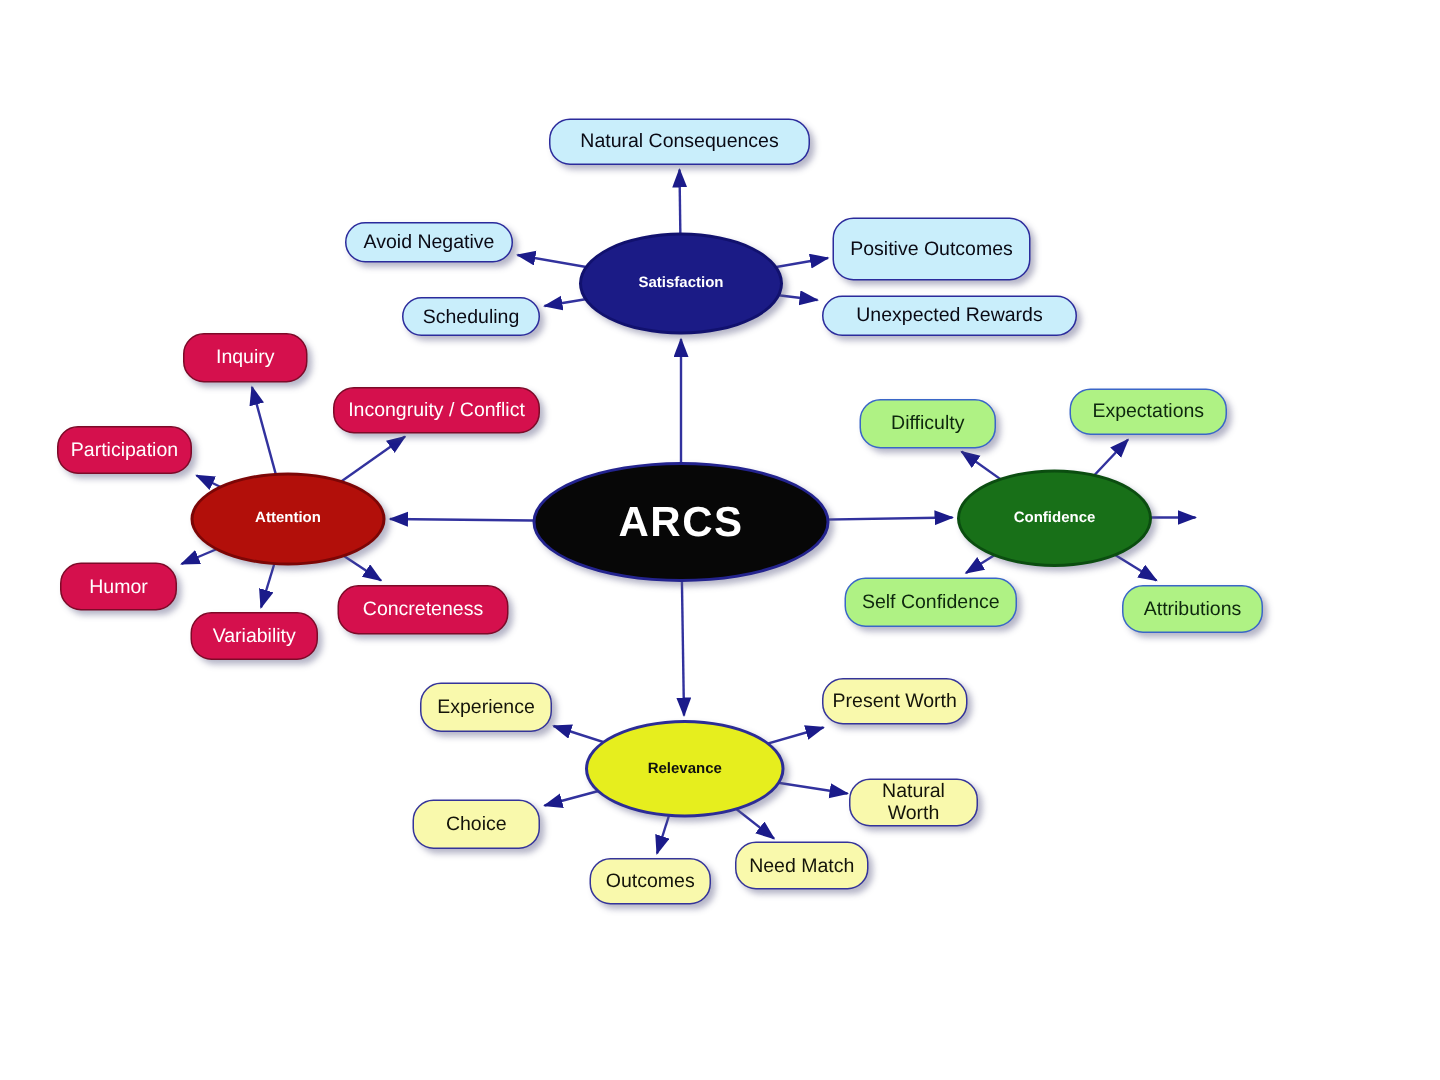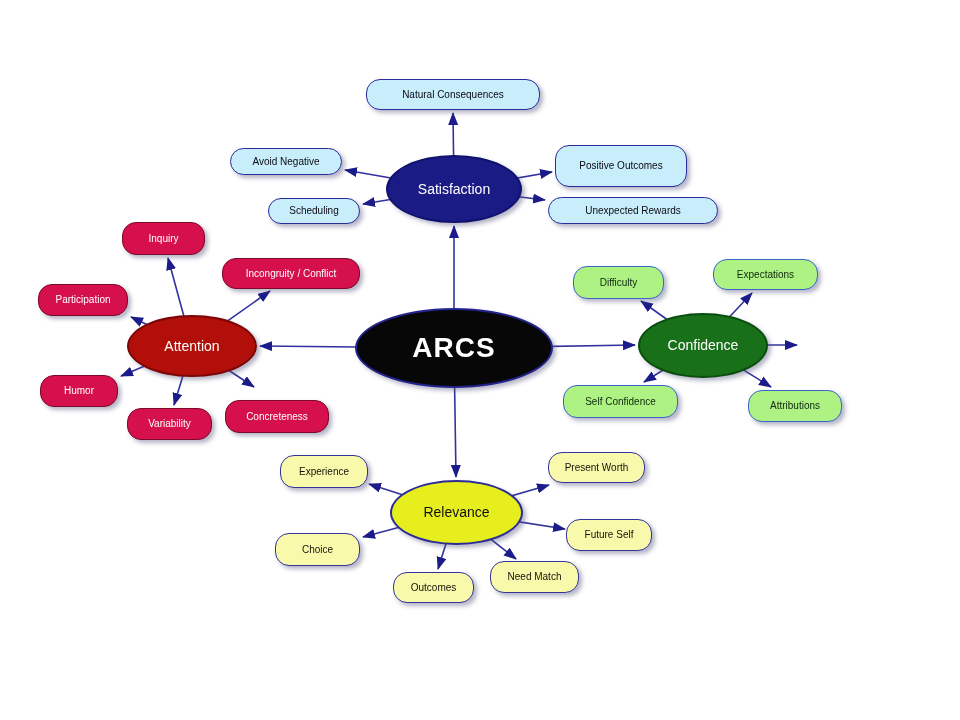--- a/index.html
+++ b/index.html
@@ -3,22 +3,22 @@
 <meta charset="utf-8">
 <style>
   html,body{margin:0;padding:0;background:#fff;}
   body{width:960px;height:720px;font-family:"Liberation Sans","DejaVu Sans",sans-serif;}
   .canvas{position:relative;width:960px;height:720px;background:var(--background,#fff);overflow:hidden;}
   .edges{position:absolute;left:0;top:0;width:960px;height:720px;}
   .edge{stroke:var(--edge-line,#32329e);stroke-width:1.6;}
   .node{position:absolute;display:flex;align-items:center;justify-content:center;
         text-align:center;box-sizing:border-box;line-height:1.15;
         box-shadow:3px 3px 4px var(--shadow,rgba(90,90,130,.45));}
-  .pill{border-radius:14px;border:1.6px solid;font-size:10px;padding:1px 4px;}
-  .ellipse{border-radius:50%;border:2px solid;font-size:14px;font-weight:normal;}
+  .pill{border-radius:14px;border:1.6px solid;font-size:13px;padding:1px 4px;}
+  .ellipse{border-radius:50%;border:2px solid;font-size:10px;font-weight:bold;}
   .arcs{background:var(--arcs-fill);border-color:var(--arcs-border);color:var(--arcs-text);
         font-size:28px;font-weight:bold;letter-spacing:1px;}
   .sat-main{background:var(--satisfaction-fill);border-color:var(--satisfaction-border);color:var(--satisfaction-text);}
   .sat-child{background:var(--satisfaction-child-fill);border-color:var(--satisfaction-child-border);color:var(--satisfaction-child-text);}
   .att-main{background:var(--attention-fill);border-color:var(--attention-border);color:var(--attention-text);}
   .att-child{background:var(--attention-child-fill);border-color:var(--attention-child-border);color:var(--attention-child-text);}
   .con-main{background:var(--confidence-fill);border-color:var(--confidence-border);color:var(--confidence-text);}
   .con-child{background:var(--confidence-child-fill);border-color:var(--confidence-child-border);color:var(--confidence-child-text);}
   .rel-main{background:var(--relevance-fill);border-color:var(--relevance-border);color:var(--relevance-text);}
   .rel-child{background:var(--relevance-child-fill);border-color:var(--relevance-child-border);color:var(--relevance-child-text);align-items:center;}
@@ -102,21 +102,21 @@
   </div>
   <div class="node pill att-child" style="left:222px;top:258px;width:138px;height:31px">
     <span>Incongruity / Conflict</span>
   </div>
   <div class="node pill att-child" style="left:40px;top:375px;width:78px;height:32px">
     <span>Humor</span>
   </div>
   <div class="node pill att-child" style="left:127px;top:408px;width:85px;height:32px">
     <span>Variability</span>
   </div>
-  <div class="node pill att-child" style="left:225px;top:400px;width:104px;height:33px">
+  <div class="node pill att-child" style="left:225px;top:390px;width:114px;height:33px">
     <span>Concreteness</span>
   </div>
 
   <div class="node ellipse con-main" style="left:638px;top:313px;width:130px;height:65px">
     <span>Confidence</span>
   </div>
   <div class="node pill con-child" style="left:713px;top:259px;width:105px;height:31px">
     <span>Expectations</span>
   </div>
   <div class="node pill con-child" style="left:573px;top:266px;width:91px;height:33px">
@@ -135,21 +135,21 @@
   <div class="node pill rel-child" style="left:280px;top:455px;width:88px;height:33px">
     <span>Experience</span>
   </div>
   <div class="node pill rel-child" style="left:275px;top:533px;width:85px;height:33px">
     <span>Choice</span>
   </div>
   <div class="node pill rel-child" style="left:548px;top:452px;width:97px;height:31px">
     <span>Present Worth</span>
   </div>
   <div class="node pill rel-child" style="left:566px;top:519px;width:86px;height:32px">
-    <span>Future Self</span>
+    <span>Natural Worth</span>
   </div>
   <div class="node pill rel-child" style="left:393px;top:572px;width:81px;height:31px">
     <span>Outcomes</span>
   </div>
   <div class="node pill rel-child" style="left:490px;top:561px;width:89px;height:32px">
     <span>Need Match</span>
   </div>
 
 </div>
 

